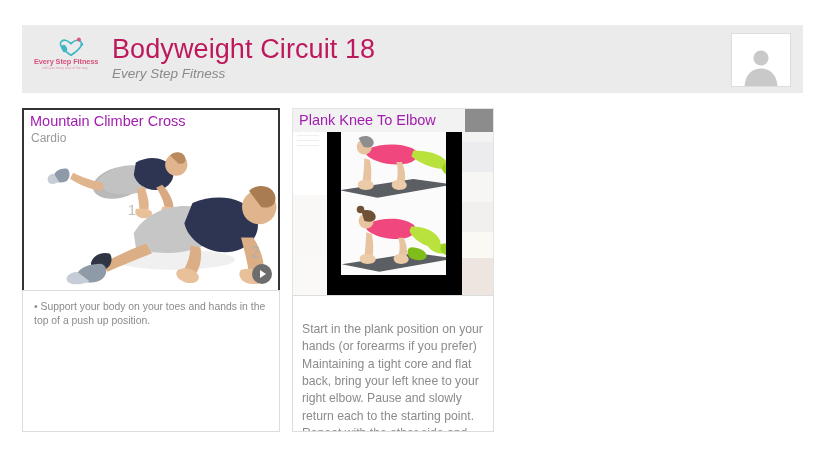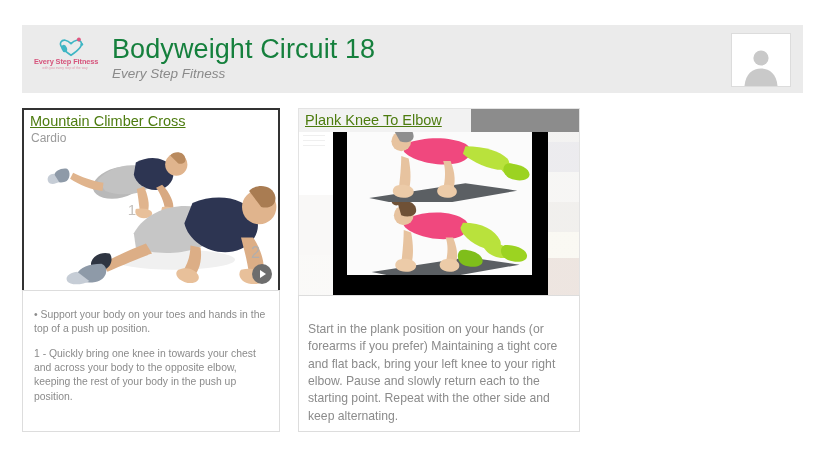--- a/index.html
+++ b/index.html
@@ -64,21 +64,21 @@
   }
 
   #header-text {
     margin-left: 16px;
     display: flex;
     flex-direction: column;
     justify-content: center;
   }
   #workout-title {
     font-size: 27px;
-    color: #15803d;
+    color: #be185d;
     font-weight: normal;
     line-height: 1.05;
     letter-spacing: 0.1px;
   }
   #workout-subtitle {
     font-size: 13.5px;
     color: #8a8a8a;
     font-style: italic;
     line-height: 1.3;
     margin-top: 2px;
@@ -105,23 +105,23 @@
     background: #ffffff;
     box-sizing: border-box;
   }
   #exercise-card-0 {
     left: 22px;
     top: 108px;
     width: 258px;
     height: 324px;
   }
   #exercise-card-1 {
-    left: 298px;
+    left: 292px;
     top: 108px;
-    width: 282px;
+    width: 202px;
     height: 324px;
   }
 
   .card-media {
     position: relative;
     overflow: hidden;
     background: #ffffff;
   }
   #exercise-card-0 .card-media {
     height: 182px;
@@ -134,24 +134,23 @@
     border: 1px solid #e3e3e3;
     border-bottom: none;
     box-sizing: border-box;
   }
 
   .card-title {
     position: absolute;
     left: 6px;
     top: 3px;
     font-size: 14.5px;
-    color: #4d7c0f;
+    color: #a21caf;
     z-index: 6;
     white-space: nowrap;
-    text-decoration: underline;
   }
   .card-subtitle {
     position: absolute;
     left: 7px;
     top: 21px;
     font-size: 12px;
     color: #9a9a9a;
     z-index: 6;
     white-space: nowrap;
   }
@@ -257,21 +256,21 @@
   }
   #exercise-card-0 .card-body {
     top: 182px;
     padding: 9px 11px 0 11px;
   }
   #exercise-card-1 .card-body {
     top: 187px;
     padding: 25px 9px 0 9px;
   }
   #exercise-card-0 .card-body p {
-    margin: 8px 0 10px 0;
+    margin: 0 0 10px 0;
     font-size: 10.4px;
     line-height: 1.38;
     color: #8b8b8b;
   }
   #exercise-card-1 .card-body p {
     margin: 0;
     font-size: 12.2px;
     line-height: 1.42;
     color: #8b8b8b;
   }
@@ -349,21 +348,20 @@
     <div class="card-title">Mountain Climber Cross</div>
     <div class="card-subtitle">Cardio</div>
 
     <div class="play-badge">
       <div class="tri"></div>
     </div>
   </div>
 
   <div class="card-body">
     <p>• Support your body on your toes and hands in the top of a push up position.</p>
-    <p>1 - Quickly bring one knee in towards your chest and across your body to the opposite elbow, keeping the rest of your body in the push up position.</p>
 
   </div>
 </div>
 
 <div class="ex-card" id="exercise-card-1">
 
   <div class="card-media">
 
     <div class="bg-faint" id="bg-faint-left"></div>
     <div class="bg-faint" id="bg-faint-right"></div>

